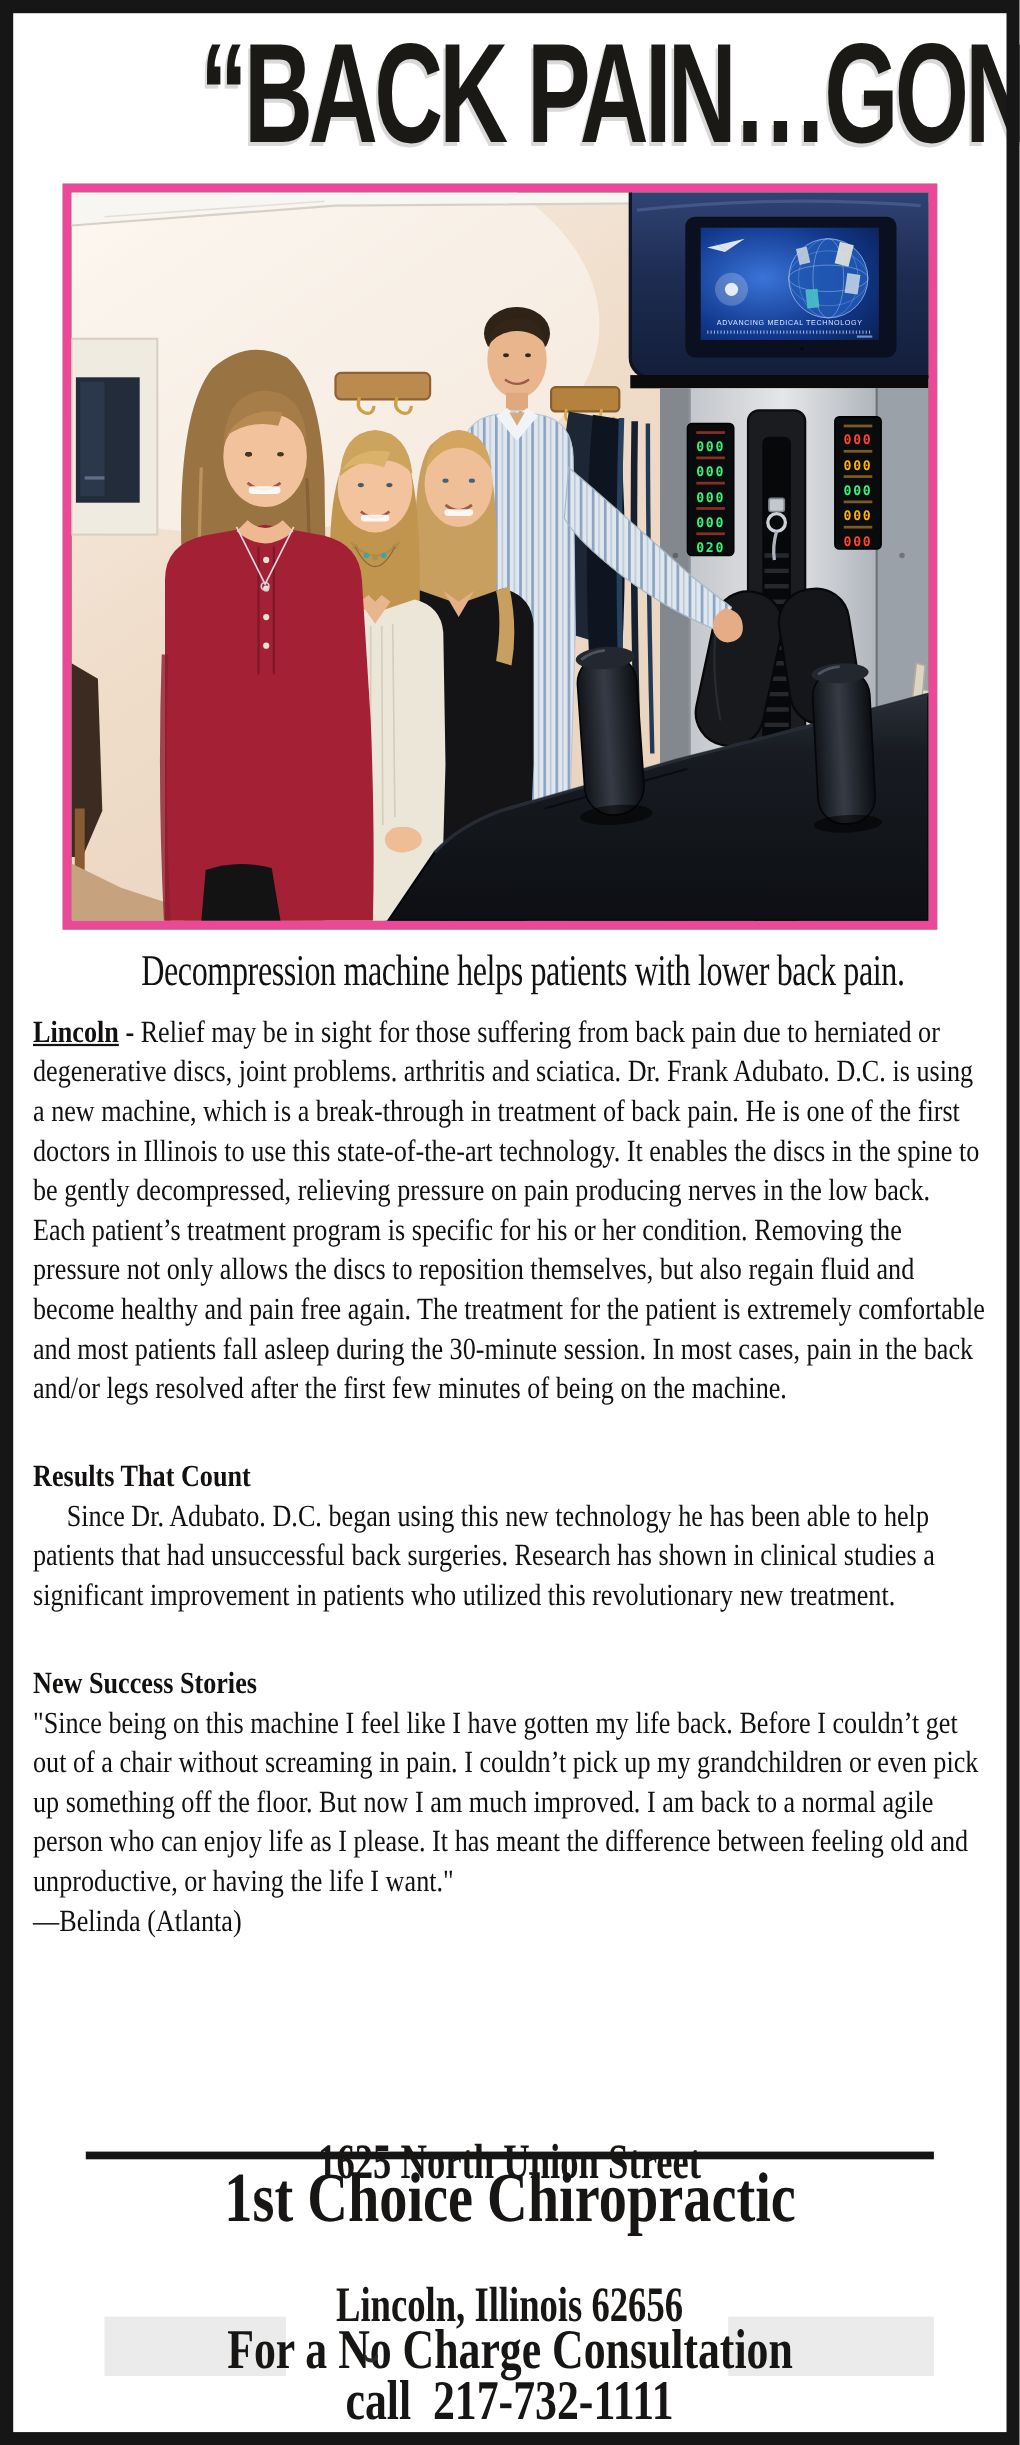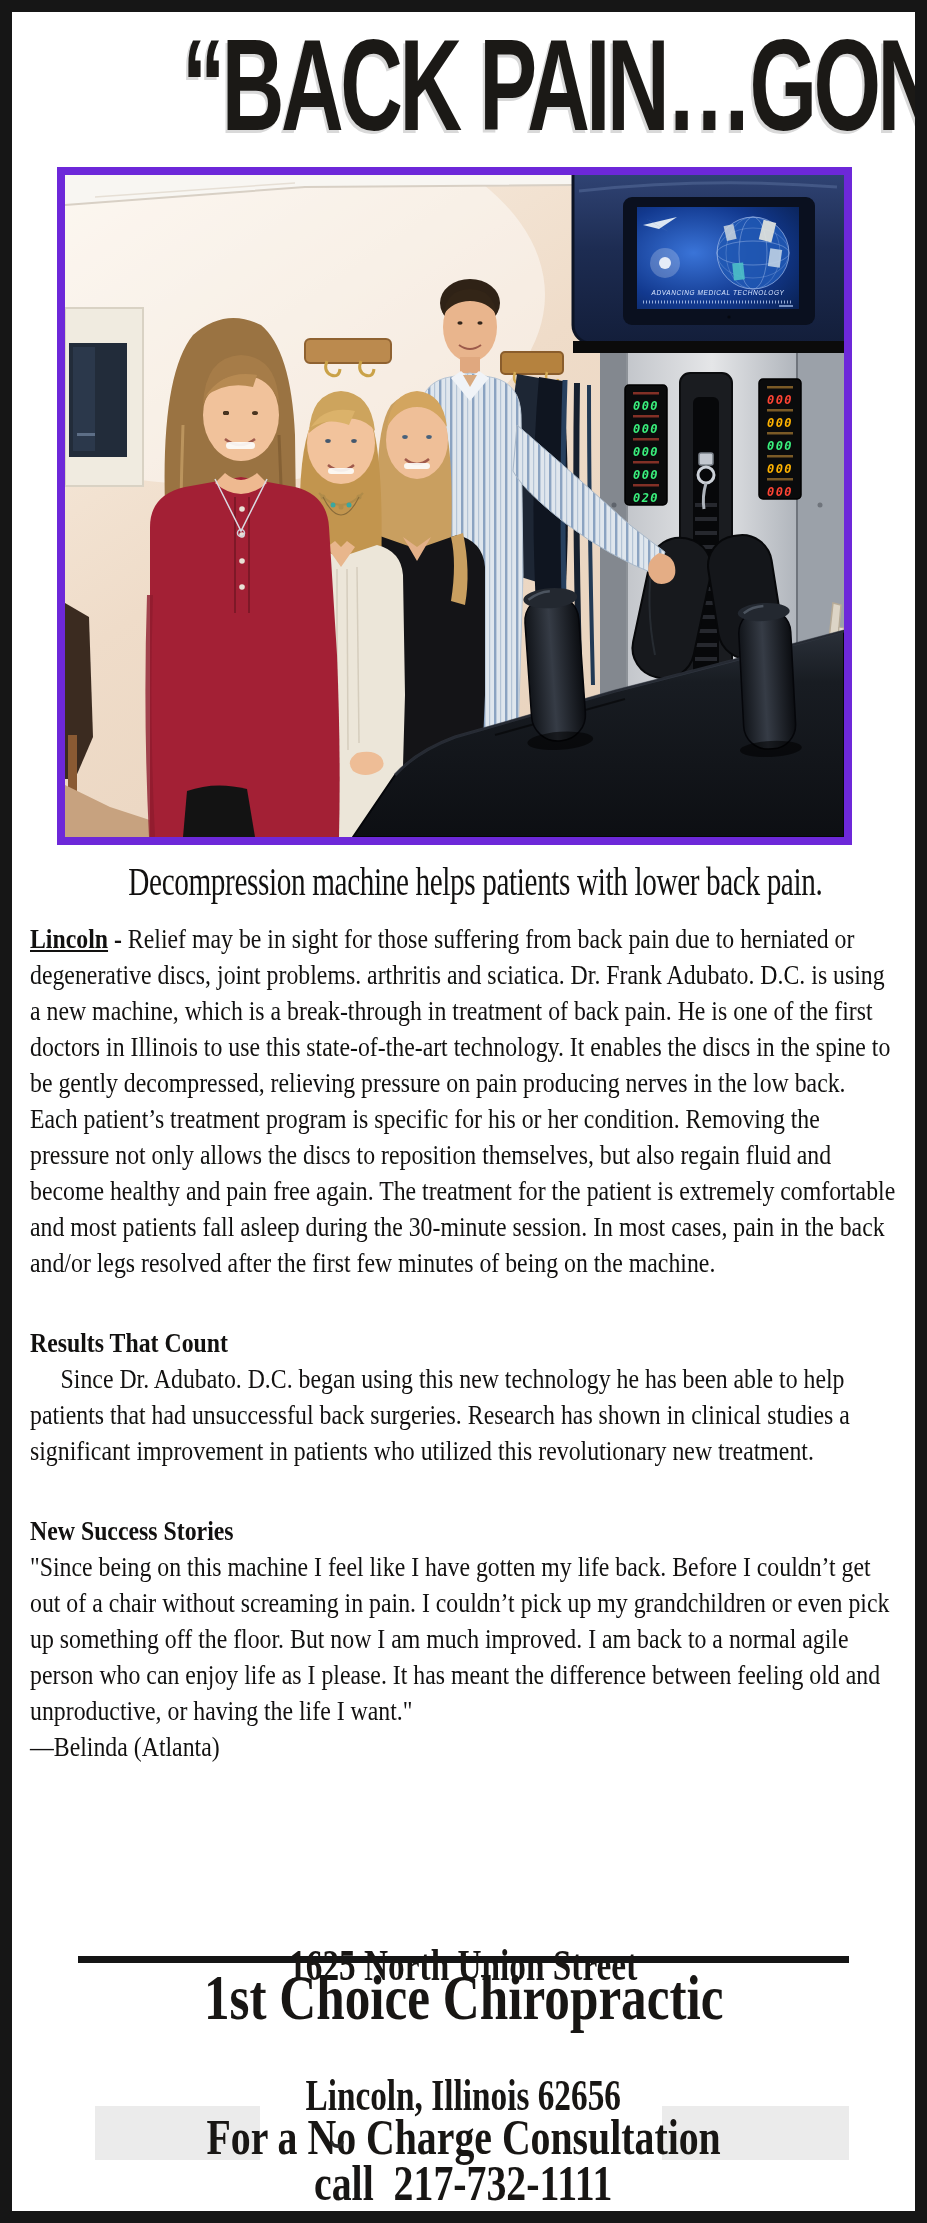--- a/index.html
+++ b/index.html
@@ -14,21 +14,21 @@
   .title-text{
     display:inline-block;font-family:"Liberation Sans",sans-serif;font-weight:bold;
     font-size:124px;line-height:1.05;letter-spacing:-5px;color:#1b1916;
     transform:scaleX(0.70) scaleY(1.04);transform-origin:center top;
     text-shadow:-3px 3px 0 #d9d9d9;
   }
 
   
   .photo{
     position:absolute;left:57px;top:167px;width:779px;height:662px;
-    border:8px solid #6d28d9;background:#4d7c0f;margin:0;padding:0;font-style:italic;
+    border:8px solid #ec4899;background:#4d7c0f;margin:0;padding:0;
   }
   .photo svg{display:block;width:779px;height:662px;}
 
   
   .caption{position:absolute;top:858px;left:0;right:0;text-align:left;white-space:nowrap;}
   .caption-text{
     display:inline-block;font-size:40px;line-height:1.2;color:#121110;
     transform:scaleX(0.73);transform-origin:center top;letter-spacing:-0.5px;
   }
 

